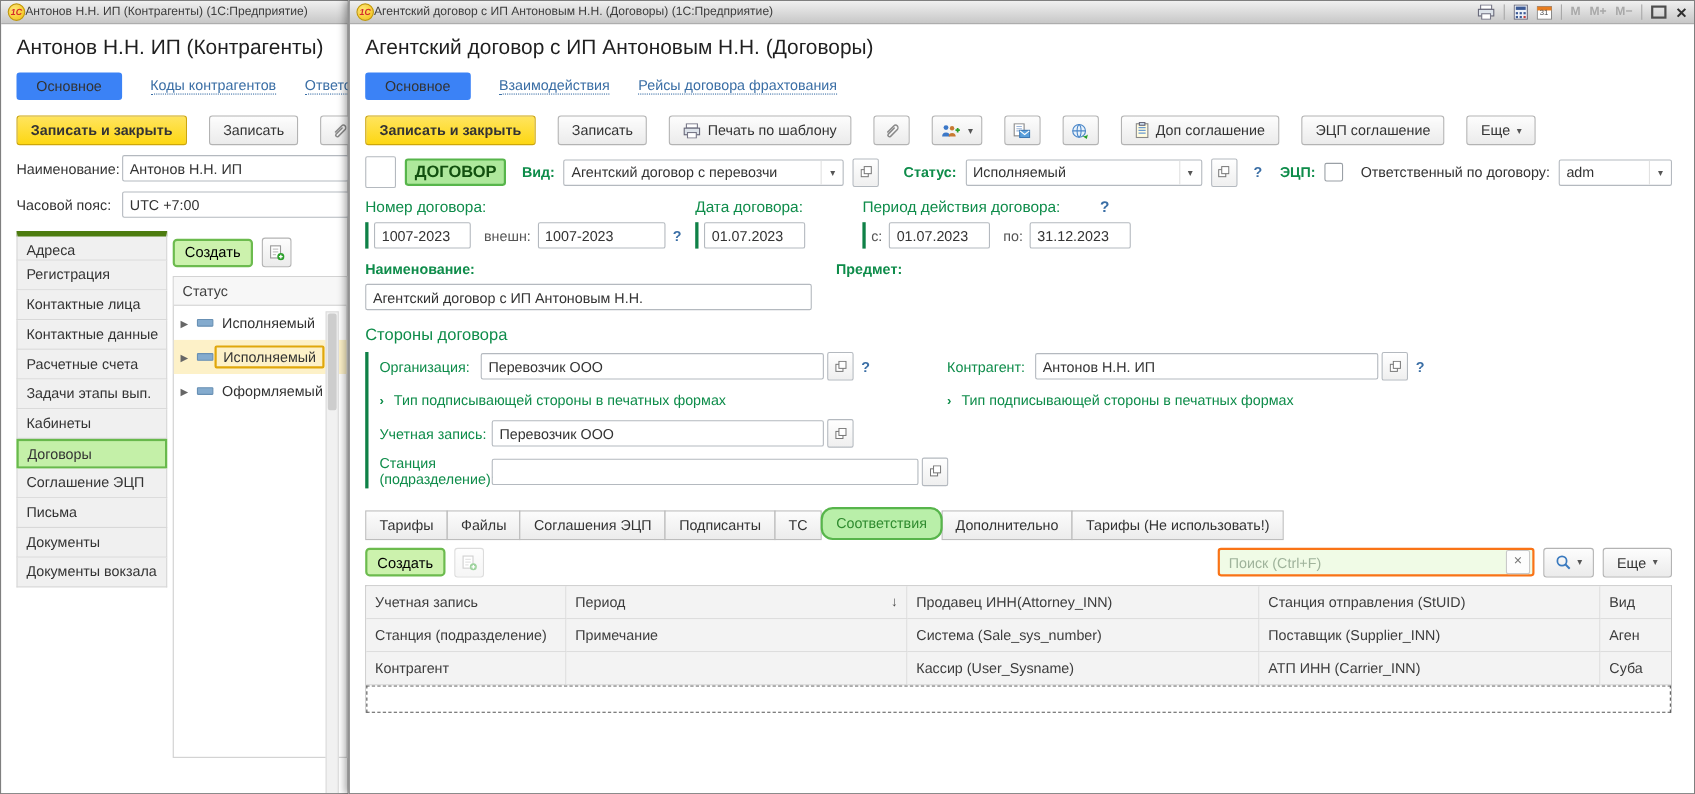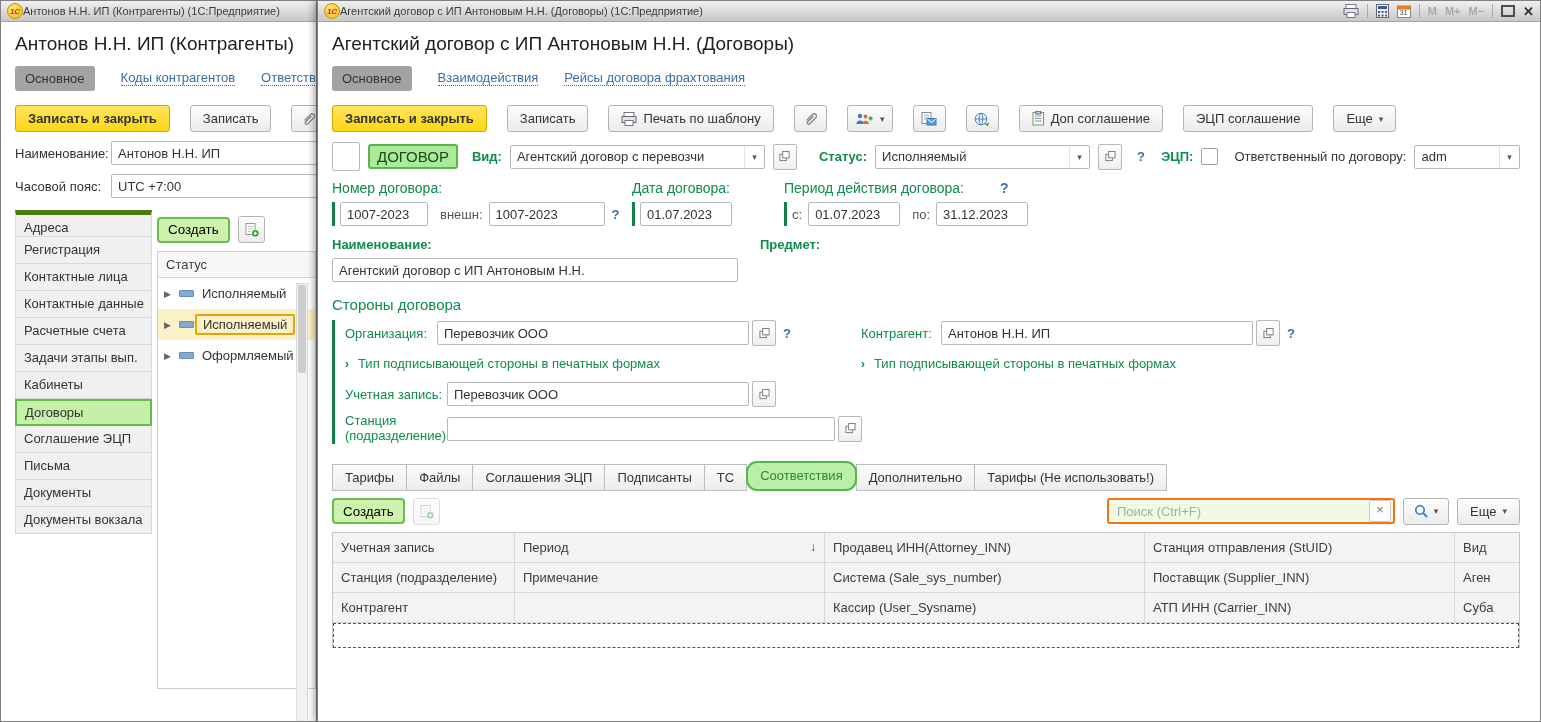--- a/index.html
+++ b/index.html
@@ -16,21 +16,21 @@
   .tb-title{white-space:nowrap;overflow:hidden}
   .tb-right{margin-left:auto;display:flex;align-items:center;gap:8px}
   .tb-sep{width:1px;height:14px;background:#a9a9a9}
   .tb-m{font-weight:bold;color:#a8a8a8;font-size:11px;cursor:pointer}
   .tb-max{width:10px;height:8px;border:2px solid #4d4d4d;cursor:pointer}
   .tb-close{color:#2e2e2e;font-weight:bold;font-size:13px;cursor:pointer}
   .body{position:relative;height:700px;box-sizing:border-box;padding:0 0 0 14px}
   .rw .body{padding-right:20px}
   h1{font-size:19px;font-weight:normal;color:#1f1f1f;margin:11px 0 0 0;white-space:nowrap}
   .tabs{display:flex;align-items:center;gap:26px;margin-top:9px;height:28px;white-space:nowrap}
-  .tab-cur{background:#a3a3a3;border-radius:3px;padding:5px 10px;color:#333}
+  .tab-cur{background:#3b82f6;border-radius:3px;padding:5px 18px;color:#333}
   .tab-link{color:#3a6ea5;border-bottom:1px dotted #3a6ea5;cursor:pointer}
   .toolbar{display:flex;align-items:center;gap:20px;margin-top:13px;white-space:nowrap}
   .btn{display:inline-flex;align-items:center;justify-content:center;gap:6px;height:27px;padding:0 12px;
        background:linear-gradient(#fdfdfd,#ebebeb);border:1px solid #b3b3b3;border-radius:3px;
        font-size:13px;color:#333;box-sizing:border-box;cursor:pointer;flex:none}
   .btn-y{background:linear-gradient(#ffe45e,#fdd713);border-color:#cda60a;font-weight:bold}
   .btn-ico{width:33px;padding:0}
   .dd{font-size:9px;color:#555}
   .field{height:24px;border:1px solid #b4b9bf;border-radius:2px;background:#fff;display:flex;align-items:center;
          padding:0 6px;box-sizing:border-box;white-space:nowrap;overflow:hidden;flex:none}
@@ -62,21 +62,21 @@
   .lrow{height:31px;display:flex;align-items:center;padding-left:6px;gap:8px;cursor:pointer}
   .exp{color:#666;font-size:9px;flex:none}
   .dash{width:13px;height:5px;background:#84abce;border:1px solid #6890b4;border-radius:1px;flex:none}
   .lrow.sel{background:#fdf1c8}
   .sel-box{border:2px solid #e0a70b;border-radius:2px;padding:1px 6px;margin-left:-7px}
   .lw-scroll{position:absolute;right:8px;top:250px;bottom:2px;width:10px;background:#f1f1f1;border:1px solid #dcdcdc}
   .lw-thumb{margin:1px;height:88px;background:#cdcdcd;border-radius:2px}
   
   .hdr-row{display:flex;align-items:center;margin-top:10px;gap:8px;white-space:nowrap}
   .chk-lg{width:26px;height:27px;border:1px solid #b4b9bf;border-radius:2px;background:#fff;flex:none}
-  .badge{font-size:15px;font-weight:normal;color:#12500f;padding:2px 7px;border:2px solid #57b54b;background:#aee89c;border-radius:3px;flex:none}
+  .badge{font-size:15px;font-weight:bold;color:#12500f;padding:2px 7px;border:2px solid #57b54b;background:#aee89c;border-radius:3px;flex:none}
   .chk{width:15px;height:15px;border:1px solid #9aa0a6;border-radius:2px;background:#fff;flex:none}
   .num-row{display:flex;margin-top:9px;align-items:flex-start}
   .ngroup .sec-lbl{margin-bottom:6px}
   .nfields{display:flex;align-items:center}
   .two-col{display:flex;gap:22px;margin-top:11px}
   .two-col .col{width:406px}
   .two-col .sec-lbl{font-weight:bold;font-size:13px;margin-bottom:6px}
   .parties{display:flex;margin-top:7px}
   .p-left{border-left:3px solid #0f8147;padding-left:10px;width:482px;flex:none}
   .p-right{margin-left:34px}

